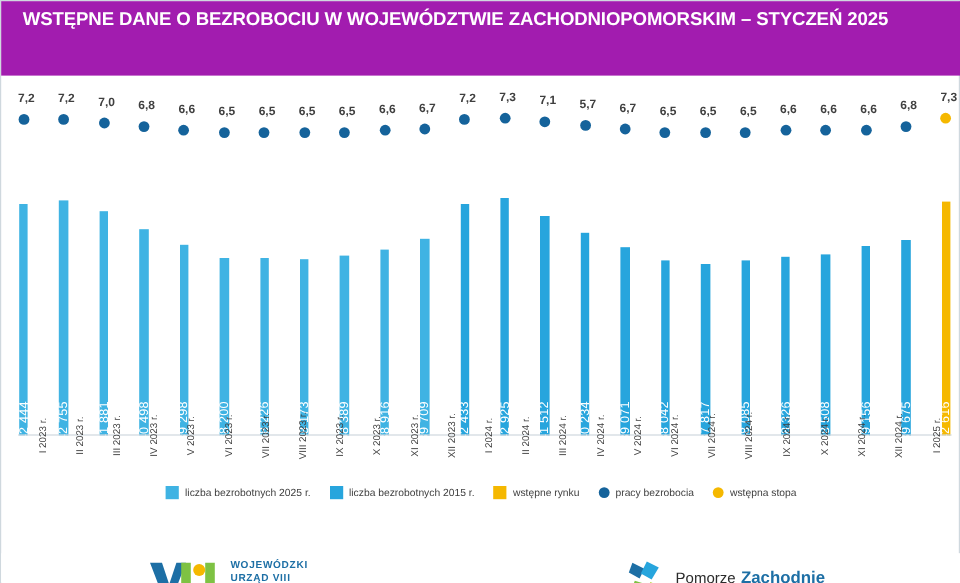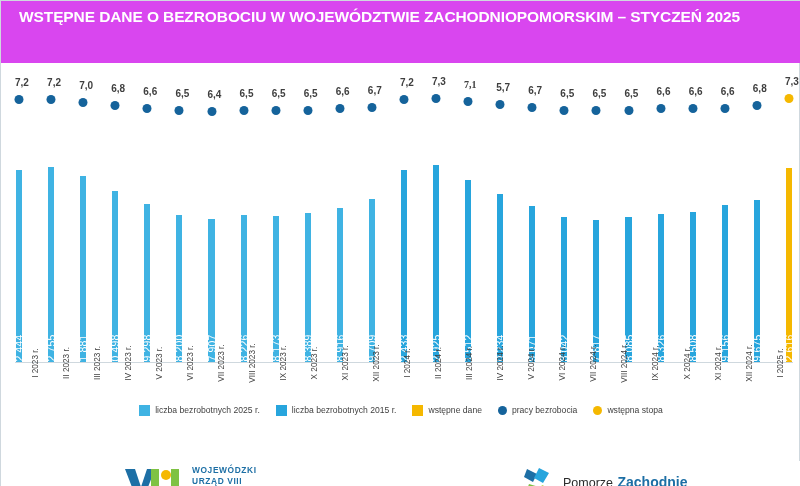--- a/index.html
+++ b/index.html
@@ -11,21 +11,21 @@
     overflow: hidden;
     position: relative;
   }
   #frame {
     position: absolute; inset: 0;
     border: 1px solid #cfd8de;
   }
   
   .header {
     position: absolute; left: 0; top: 0; width: 800px; height: 62px;
-    background: #d946ef;
+    background: #a21caf;
     color: #ffffff;
   }
   .header .title {
     position: absolute; left: 18px; top: 6px; right: 20px;
     font-size: 15.5px; font-weight: bold; line-height: 1.32;
     letter-spacing: -0.1px;
     text-transform: uppercase;
   }
   
   .chart-wrap {
@@ -173,27 +173,20 @@
           </div>
         </div>
         <div class="col">
           <div class="rate-label" style="top: 18.5px;">6,5</div>
           <div class="dot" style="top: 36.5px;"></div>
           <div class="bar y2023" style="height: 147.551px;">
             <span class="bar-value">38 200</span>
           </div>
         </div>
         <div class="col">
-          <div class="rate-label" style="top: 20px;">6,4</div>
-          <div class="dot" style="top: 38px;"></div>
-          <div class="bar y2023" style="height: 144.423px;">
-            <span class="bar-value">37 907</span>
-          </div>
-        </div>
-        <div class="col">
           <div class="rate-label" style="top: 18.5px;">6,5</div>
           <div class="dot" style="top: 36.5px;"></div>
           <div class="bar y2023" style="height: 147.829px;">
             <span class="bar-value">38 226</span>
           </div>
         </div>
         <div class="col">
           <div class="rate-label" style="top: 18.5px;">6,5</div>
           <div class="dot" style="top: 36.5px;"></div>
           <div class="bar y2023" style="height: 147.263px;">
@@ -229,21 +222,21 @@
           </div>
         </div>
         <div class="col">
           <div class="rate-label" style="top: 6.5px;">7,3</div>
           <div class="dot" style="top: 24.5px;"></div>
           <div class="bar y2024" style="height: 198px;">
             <span class="bar-value">42 925</span>
           </div>
         </div>
         <div class="col">
-          <div class="rate-label" style="top: 9.5px; font-family: Liberation Serif, serif;">7,1</div>
+          <div class="rate-label" style="top: 9.5px;">7,1</div>
           <div class="dot" style="top: 27.5px;"></div>
           <div class="bar y2024" style="height: 182.913px;">
             <span class="bar-value">41 512</span>
           </div>
         </div>
         <div class="col">
           <div class="rate-label" style="top: 12.5px;">5,7</div>
           <div class="dot" style="top: 30.5px;"></div>
           <div class="bar y2024" style="height: 169.268px;">
             <span class="bar-value">40 234</span>
@@ -398,21 +391,21 @@
       <div class="legend-item">
         <span class="legend-swatch" style="background: rgb(63, 179, 227);"></span>
         <span class="legend-label">liczba bezrobotnych 2025 r.</span>
       </div>
       <div class="legend-item">
         <span class="legend-swatch" style="background: rgb(39, 165, 221);"></span>
         <span class="legend-label">liczba bezrobotnych 2015 r.</span>
       </div>
       <div class="legend-item">
         <span class="legend-swatch" style="background: rgb(245, 184, 0);"></span>
-        <span class="legend-label">wstępne dane</span>
+        <span class="legend-label">wstępne rynku</span>
       </div>
       <div class="legend-item">
         <span class="legend-swatch round" style="background: rgb(21, 99, 155);"></span>
         <span class="legend-label">pracy bezrobocia</span>
       </div>
       <div class="legend-item">
         <span class="legend-swatch round" style="background: rgb(245, 184, 0);"></span>
         <span class="legend-label">wstępna stopa</span>
       </div>
     </div>

